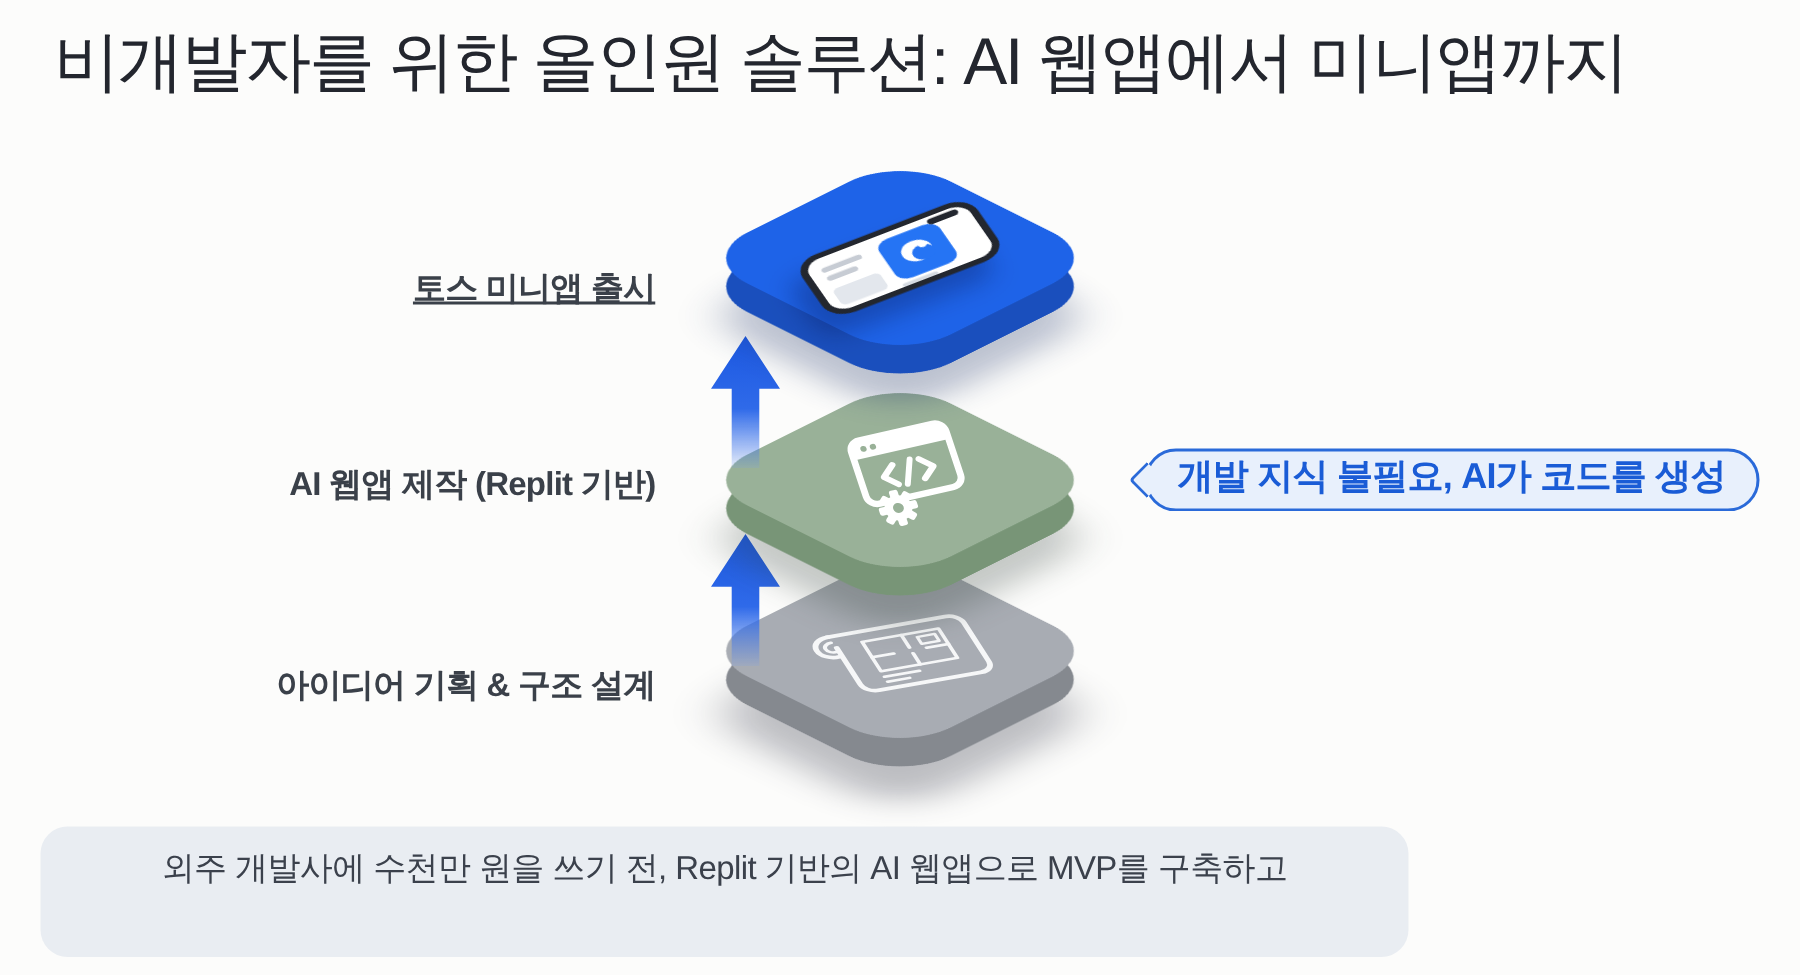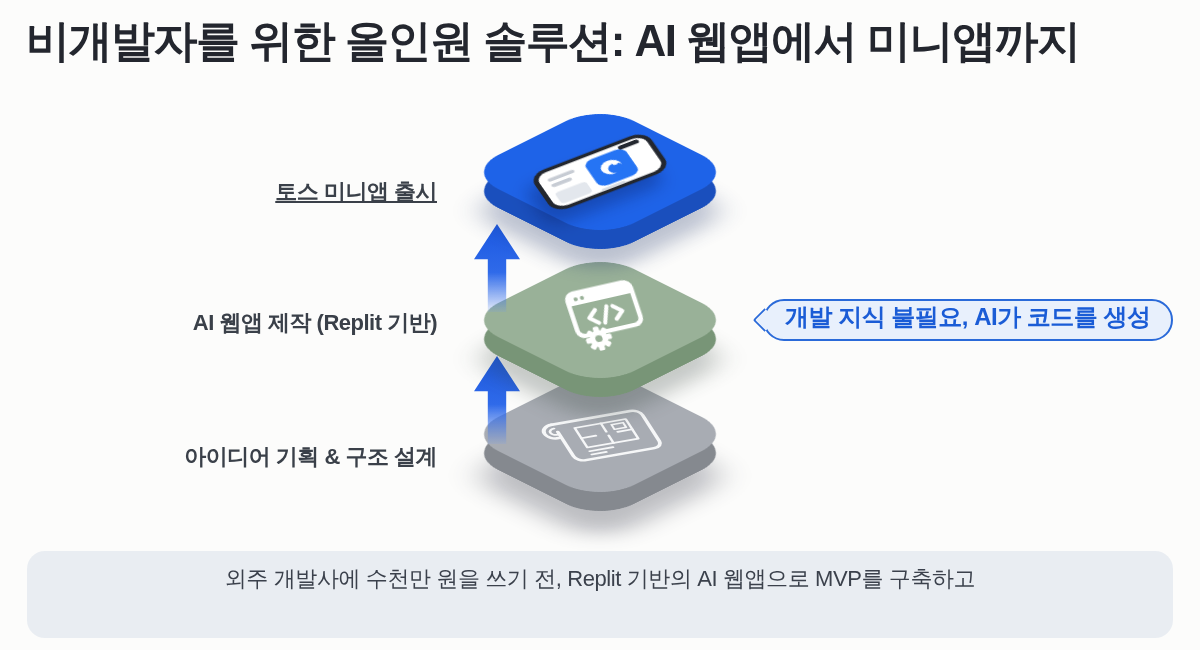--- a/index.html
+++ b/index.html
@@ -6,22 +6,22 @@
   body{
     width:1200px;height:650px;overflow:hidden;position:relative;
     background:var(--canvas-bg,#fcfcfb);
     font-family:"Liberation Sans",sans-serif;
     -webkit-font-smoothing:antialiased;
   }
   #stage{position:absolute;inset:0;}
 
   
   #title{
-    position:absolute;left:26px;top:12px;
-    font-size:44px;font-weight:700;letter-spacing:-1.5px;
+    position:absolute;left:36px;top:12px;
+    font-size:44px;font-weight:400;letter-spacing:-1.5px;
     color:var(--title-text);white-space:nowrap;
   }
 
   
   .slab-wrap{position:absolute;left:504px;width:192px;height:192px;}
   #slab-blue{top:76px;z-index:30;}
   #slab-green{top:224px;z-index:20;}
   #slab-gray{top:338px;z-index:10;}
   .face{
     position:absolute;left:0;width:192px;height:192px;border-radius:48px;
@@ -94,21 +94,21 @@
   }
   
   #blueprint-icon{
     position:absolute;left:540px;top:398px;width:120px;height:78px;z-index:12;
     transform:matrix(.97,-.17,.40,.62,0,0);
   }
   #code-icon svg,#blueprint-icon svg{width:100%;height:100%;display:block;}
 
   
   #footer{
-    position:absolute;left:27px;top:551px;width:1146px;height:87px;z-index:5;
+    position:absolute;left:27px;top:551px;width:912px;height:87px;z-index:5;
     background:var(--footer-bg);border-radius:18px;text-align:center;
   }
   .footer-line{
     font-size:22px;font-weight:500;color:var(--footer-text);
     line-height:34px;letter-spacing:-.4px;
   }
   .footer-line.first{margin-top:11px;}
 </style>
 </head>
 <body>

